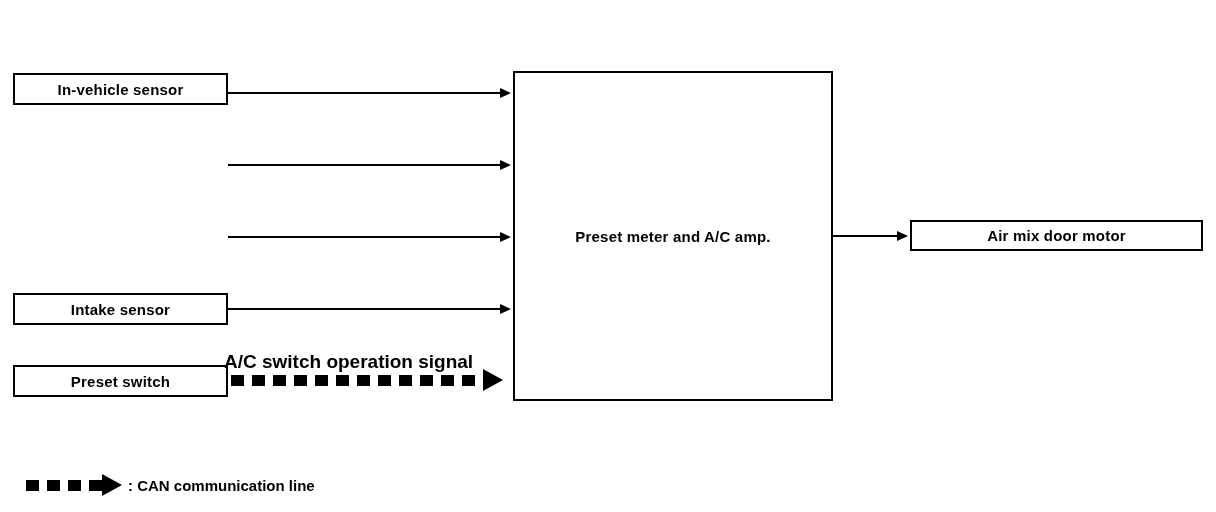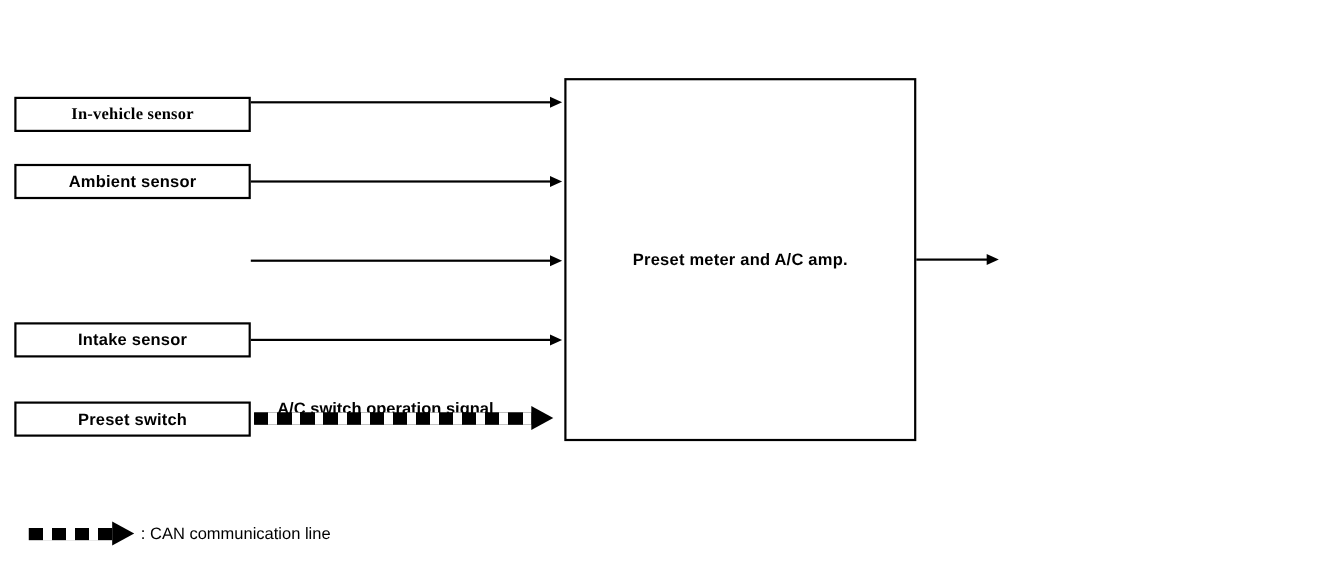--- a/index.html
+++ b/index.html
@@ -35,21 +35,21 @@
     line-height: 1;
   }
 
   
   .input-node {
     left: 13px;
     width: 215px;
     height: 32px;
     font-size: 15px;
   }
-  .input-node.r0 { top: 88px; font-family: Liberation Serif, serif; }
+  .input-node.r0 { top: 73px; }
   .input-node.r1 { top: 149px; }
   .input-node.r2 { top: 221px; }
   .input-node.r3 { top: 293px; }
   .input-node.r4 { top: 365px; }
 
   
   .controller-node {
     left: 513px;
     top: 71px;
     width: 320px;
@@ -117,28 +117,27 @@
     border-bottom: 11px solid transparent;
     border-left: 20px solid #000000;
   }
 
   .can-line.main { left: 231px; top: 375px; width: 252px; }
   .can-arrowhead.main { left: 483px; top: 369px; }
 
   
   .signal-label {
     position: absolute;
-    left: 252px;
+    left: 224px;
     top: 352px;
-    font-size: 15px;
+    font-size: 19px;
     font-weight: bold;
     color: #000000;
     white-space: nowrap;
     line-height: 1;
-    margin-top: 12px;
   }
 
   
   .legend {
     position: absolute;
     left: 26px;
     top: 472px;
     height: 26px;
     display: flex;
     align-items: center;
@@ -153,49 +152,49 @@
     left: 0;
     top: 6px;
     width: 76px;
   }
   .legend-symbol .can-arrowhead {
     left: 76px;
     top: 0px;
   }
   .legend-text {
     font-size: 15px;
-    font-weight: normal;
+    font-weight: bold;
     color: #000000;
     white-space: nowrap;
     line-height: 1;
     margin-left: 6px;
   }
 </style>
 </head>
 <body>
 
 <div id="canvas">
 
   <div class="node input-node r0">
     <span class="node-label">In-vehicle sensor</span>
   </div>
-  <div class="node input-node r1">
-    <span class="node-label">Ambient sensor</span>
-  </div>
   <div class="node input-node r4">
     <span class="node-label">Preset switch</span>
   </div>
   <div class="node input-node r3">
     <span class="node-label">Intake sensor</span>
   </div>
 
   <div class="node controller-node">
     <span class="node-label">Preset meter and A/C amp.</span>
   </div>
 
+  <div class="node actuator-node">
+    <span class="node-label">Air mix door motor</span>
+  </div>
 
   <div class="wire w0"></div>
   <div class="arrowhead a0"></div>
 
   <div class="wire w1"></div>
   <div class="arrowhead a1"></div>
 
   <div class="wire w2"></div>
   <div class="arrowhead a2"></div>
 

